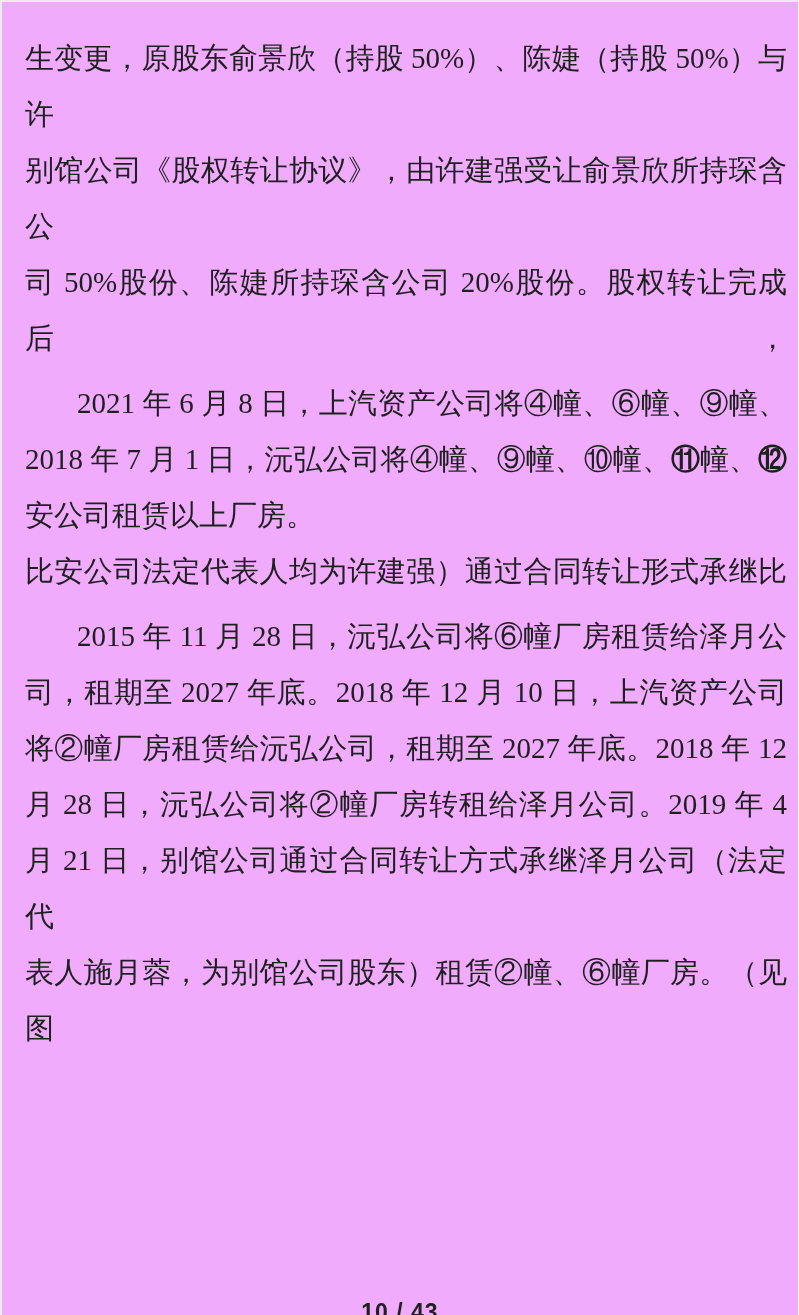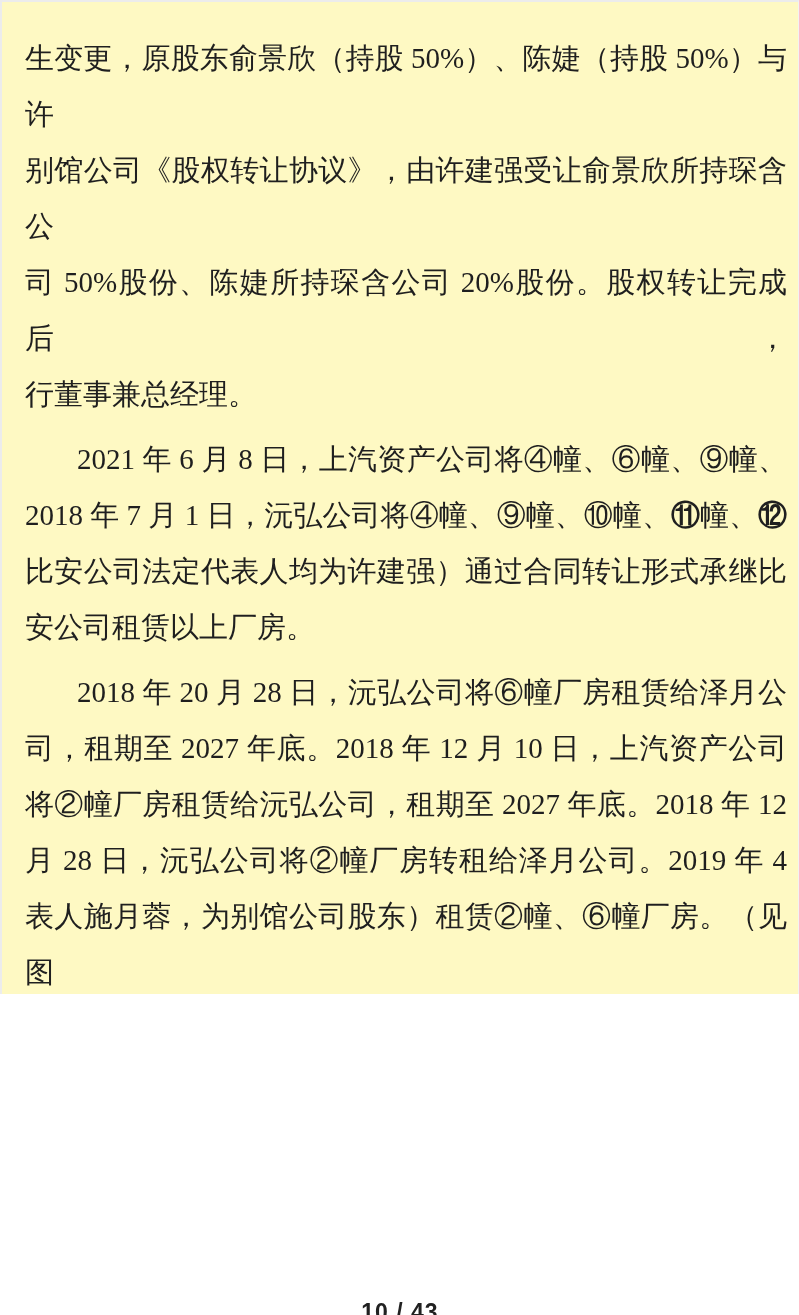--- a/index.html
+++ b/index.html
@@ -11,23 +11,23 @@
     height: 1315px;
     overflow: hidden;
     background: #ffffff;
     position: relative;
     font-family: "Liberation Serif", "DejaVu Serif", serif;
   }
   .page {
     position: absolute;
     left: 0; top: 0;
     width: 799px;
-    height: 994px;
+    height: 1315px;
     box-sizing: border-box;
-    background: #fef9c3;
+    background: #f0abfc;
     border-left: 2px solid #ececec;
     border-top: 2px solid #ececec;
     border-right: 1px solid #f2f2f2;
   }
   .body-text {
     position: absolute;
     left: 23px;
     top: 28px;
     width: 762px;
     font-size: 29px;
@@ -63,32 +63,32 @@
 </style>
 </head>
 <body>
 
 <div class="page">
   <div class="body-text" id="doc-body">
       <div class="paragraph">
         <div class="line">生变更，原股东俞景欣（持股 50%）、陈婕（持股 50%）与许</div>
         <div class="line">别馆公司《股权转让协议》，由许建强受让俞景欣所持琛含公</div>
         <div class="line">司 50%股份、陈婕所持琛含公司 20%股份。股权转让完成后，</div>
-        <div class="line last">行董事兼总经理。</div>
       </div>
       <div class="paragraph">
         <div class="line indent">2021 年 6 月 8 日，上汽资产公司将④幢、⑥幢、⑨幢、</div>
         <div class="line">2018 年 7 月 1 日，沅弘公司将④幢、⑨幢、⑩幢、<b class="circled-bold">⑪</b>幢、<b class="circled-bold">⑫</b></div>
+        <div class="line last">安公司租赁以上厂房。</div>
         <div class="line">比安公司法定代表人均为许建强）通过合同转让形式承继比</div>
-        <div class="line last">安公司租赁以上厂房。</div>
       </div>
       <div class="paragraph">
-        <div class="line indent">2018 年 20 月 28 日，沅弘公司将⑥幢厂房租赁给泽月公</div>
+        <div class="line indent">2015 年 11 月 28 日，沅弘公司将⑥幢厂房租赁给泽月公</div>
         <div class="line">司，租期至 2027 年底。2018 年 12 月 10 日，上汽资产公司</div>
         <div class="line">将②幢厂房租赁给沅弘公司，租期至 2027 年底。2018 年 12</div>
         <div class="line">月 28 日，沅弘公司将②幢厂房转租给泽月公司。2019 年 4</div>
+        <div class="line">月 21 日，别馆公司通过合同转让方式承继泽月公司（法定代</div>
         <div class="line">表人施月蓉，为别馆公司股东）租赁②幢、⑥幢厂房。（见图</div>
       </div>
     </div>
   <div class="footer">
     <span class="page-num">10 / 43</span>
   </div>
 </div>
 
 </body></html>

